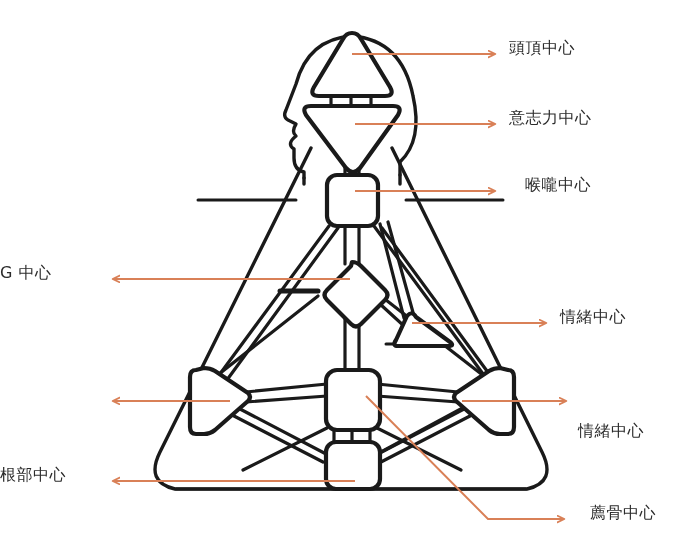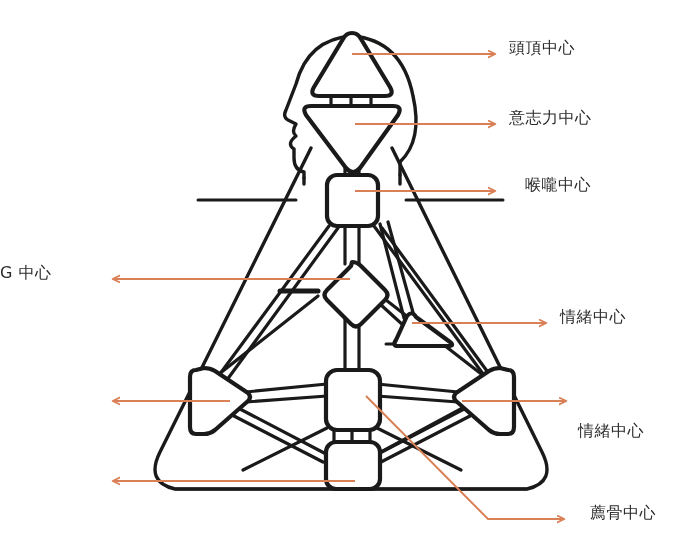--- a/index.html
+++ b/index.html
@@ -245,16 +245,17 @@
 
   <div class="lbl lbl-right" style="left:509px; top:177px;padding-left:16px;">喉嚨中心</div>
 
   <div class="lbl lbl-left" style="left:0px; width:100px; top:265px;">G 中心</div>
 
   <div class="lbl lbl-right" style="left:560px; top:309px;">情緒中心</div>
 
 
   <div class="lbl lbl-right" style="left:578px; top:395px;margin-top:28px;">情緒中心</div>
 
+  <div class="lbl lbl-left" style="left:0px; width:100px; top:467px;">根部中心</div>
 
   <div class="lbl lbl-right" style="left:578px; top:505px;margin-left:12px;">薦骨中心</div>
 
 </div>
 
 </body></html>

